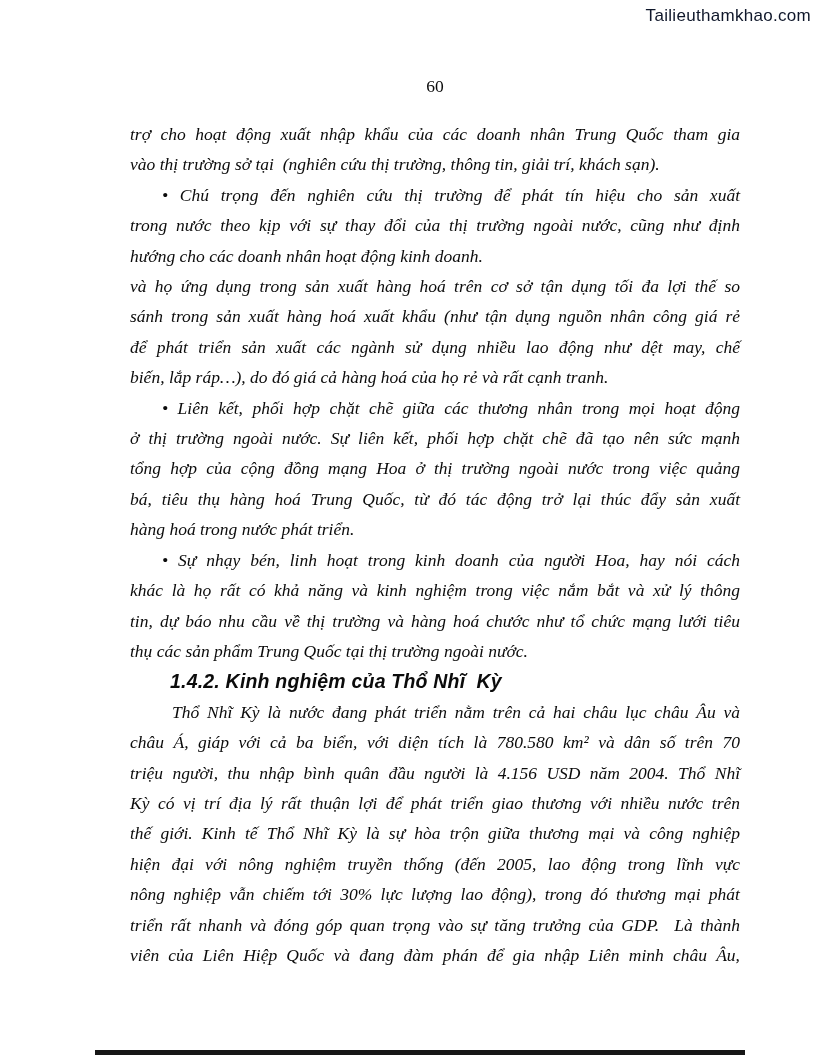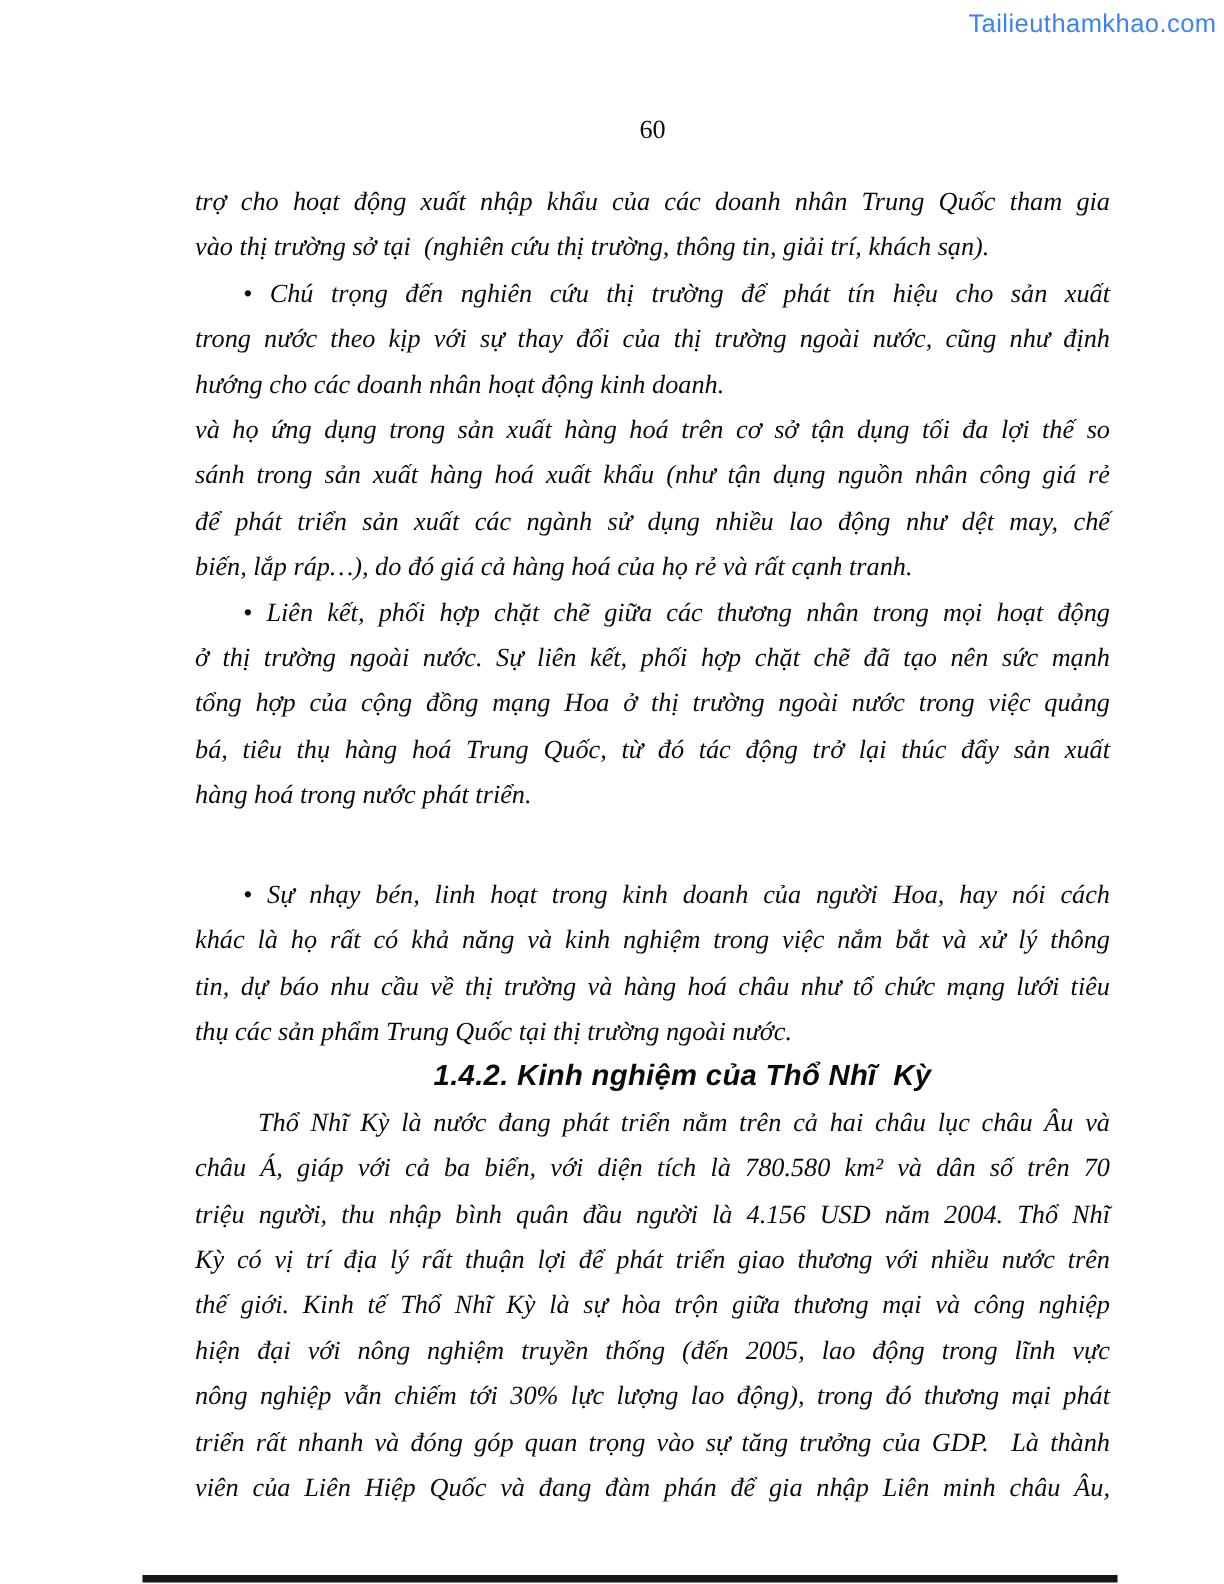--- a/index.html
+++ b/index.html
@@ -11,21 +11,21 @@
     overflow: hidden;
     font-family: "Liberation Serif", serif;
     color: #0b0b0b;
   }
   .watermark {
     position: absolute;
     top: 6px;
     right: 5px;
     font-family: "Liberation Sans", sans-serif;
     font-size: 17px;
-    color: #3b82f6;
+    color: #0f172a;
     letter-spacing: 0.3px;
   }
   .page-number {
     position: absolute;
     top: 76px;
     left: 130px;
     width: 610px;
     text-align: center;
     font-size: 17.5px;
   }
@@ -78,27 +78,27 @@
         <div class="line">biến, lắp ráp…), do đó giá cả hàng hoá của họ rẻ và rất cạnh tranh.</div>
       </div>
       <div class="para bullet">
         <div class="line j" style="padding-left: 32px;">• Liên kết, phối hợp chặt chẽ giữa các thương nhân trong mọi hoạt động</div>
         <div class="line j">ở thị trường ngoài nước. Sự liên kết, phối hợp chặt chẽ đã tạo nên sức mạnh</div>
         <div class="line j">tổng hợp của cộng đồng mạng Hoa ở thị trường ngoài nước trong việc quảng</div>
         <div class="line j">bá, tiêu thụ hàng hoá Trung Quốc, từ đó tác động trở lại thúc đẩy sản xuất</div>
         <div class="line">hàng hoá trong nước phát triển.</div>
       </div>
       <div class="para bullet">
-        <div class="line j" style="padding-left: 32px; margin-top: 36px;">• Sự nhạy bén, linh hoạt trong kinh doanh của người Hoa, hay nói cách</div>
+        <div class="line j" style="padding-left: 32px;">• Sự nhạy bén, linh hoạt trong kinh doanh của người Hoa, hay nói cách</div>
         <div class="line j">khác là họ rất có khả năng và kinh nghiệm trong việc nắm bắt và xử lý thông</div>
-        <div class="line j">tin, dự báo nhu cầu về thị trường và hàng hoá châu như tổ chức mạng lưới tiêu</div>
+        <div class="line j">tin, dự báo nhu cầu về thị trường và hàng hoá chước như tổ chức mạng lưới tiêu</div>
         <div class="line">thụ các sản phẩm Trung Quốc tại thị trường ngoài nước.</div>
       </div>
       <div class="para heading">
-        <div class="line" style="padding-left: 40px; text-align: center;">1.4.2. Kinh nghiệm của Thổ Nhĩ&nbsp; Kỳ</div>
+        <div class="line" style="padding-left: 40px;">1.4.2. Kinh nghiệm của Thổ Nhĩ&nbsp; Kỳ</div>
       </div>
       <div class="para body">
         <div class="line j" style="padding-left: 42px;">Thổ Nhĩ Kỳ là nước đang phát triển nằm trên cả hai châu lục châu Âu và</div>
         <div class="line j">châu Á, giáp với cả ba biển, với diện tích là 780.580 km² và dân số trên 70</div>
         <div class="line j">triệu người, thu nhập bình quân đầu người là 4.156 USD năm 2004. Thổ Nhĩ</div>
         <div class="line j">Kỳ có vị trí địa lý rất thuận lợi để phát triển giao thương với nhiều nước trên</div>
         <div class="line j">thế giới. Kinh tế Thổ Nhĩ Kỳ là sự hòa trộn giữa thương mại và công nghiệp</div>
         <div class="line j">hiện đại với nông nghiệm truyền thống (đến 2005, lao động trong lĩnh vực</div>
         <div class="line j">nông nghiệp vẫn chiếm tới 30% lực lượng lao động), trong đó thương mại phát</div>
         <div class="line j">triển rất nhanh và đóng góp quan trọng vào sự tăng trưởng của GDP.&nbsp; Là thành</div>

